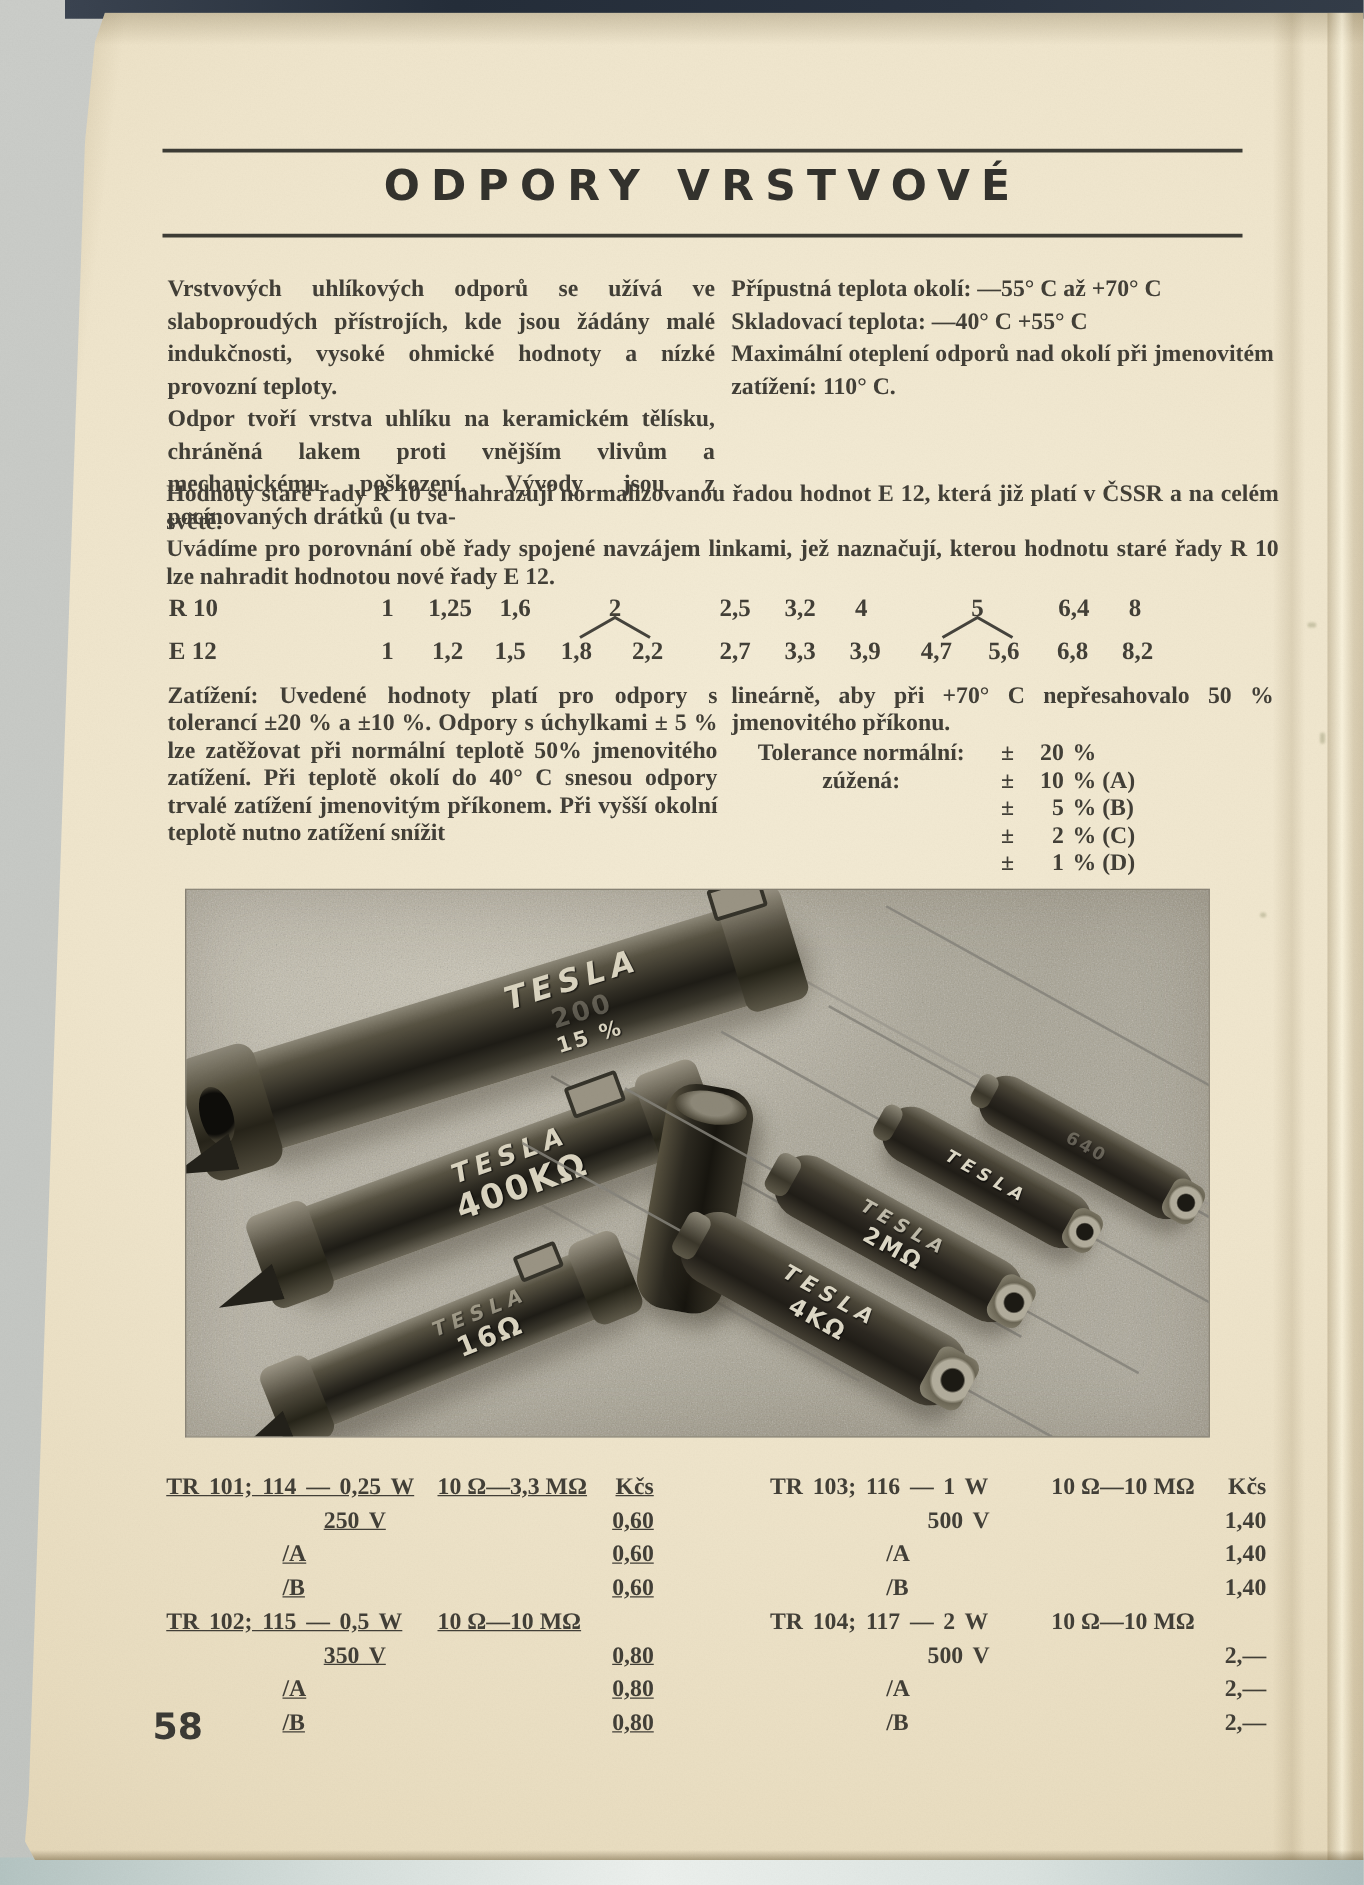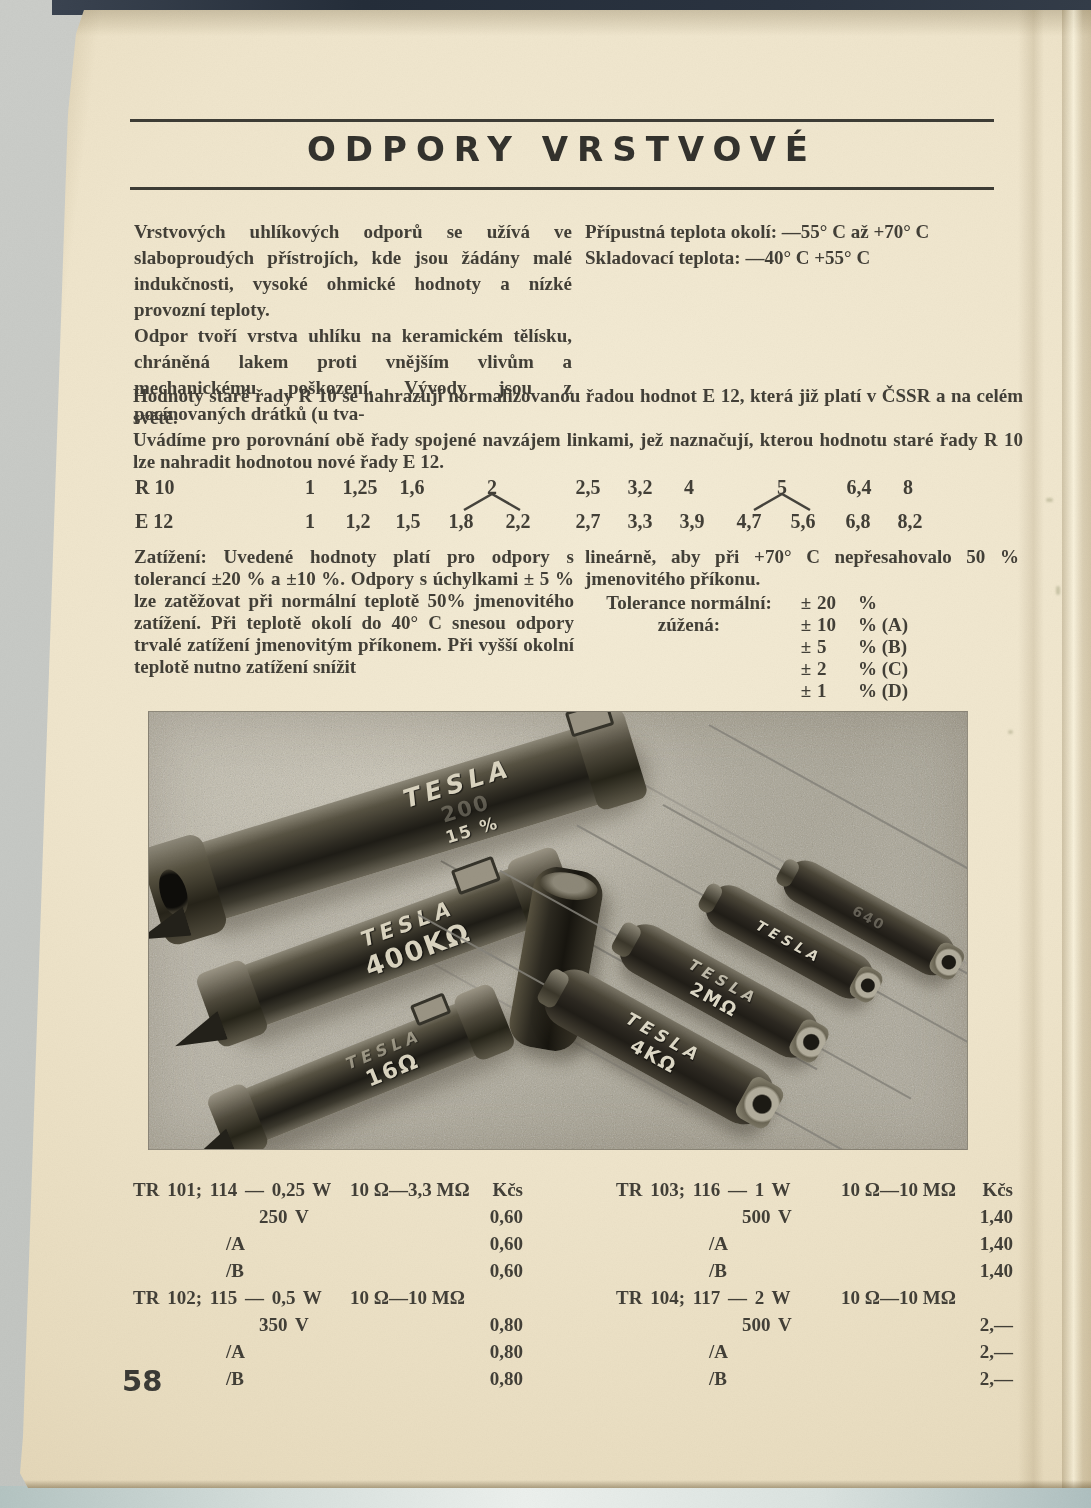--- a/index.html
+++ b/index.html
@@ -40,21 +40,21 @@
   .series{position:absolute;left:133px;top:472px;width:888px;height:64px;
     font-weight:700;font-size:20px;color:#423f37;text-align:right;}
   .series .lbl{position:absolute;left:2px;}
   .series .sv{position:absolute;transform:translateX(-50%);white-space:nowrap;}
   .series svg{position:absolute;left:0;top:0;}
 
   .tol{margin-top:2px;}
   .tol-row{display:grid;grid-template-columns:210px 22px 34px auto;line-height:22px;height:22px;}
   .tol-row .tl{text-align:center;padding-right:2px;}
   .tol-row .ts{text-align:center;}
-  .tol-row .tn{font-family:Liberation Serif, serif;}
+  .tol-row .tn{text-align:right;font-family:Liberation Serif, serif;}
   .tol-row .tr{padding-left:7px;}
 
   
   .photo{position:absolute;left:148px;top:711px;width:818px;height:437px;overflow:hidden;
     background:radial-gradient(ellipse 70% 55% at 30% 20%, #cdc8b8 0%, rgba(0,0,0,0) 60%),
                linear-gradient(115deg,#c0bbac 0%,#b3ae9e 40%,#a9a494 70%,#b2ad9e 100%);
     border:1px solid rgba(90,85,70,.45);
     box-shadow:inset 0 0 60px rgba(70,60,40,.25);}
   .photo .noise{position:absolute;left:0;top:0;opacity:.4;pointer-events:none;}
   .wire{position:absolute;height:2px;background:#85827a;transform-origin:left center;transform:rotate(29deg);opacity:.85;}
@@ -92,21 +92,21 @@
   .ferrule{position:absolute;right:-8px;top:12%;width:36px;height:76%;border-radius:9px;
     background:radial-gradient(circle at 58% 50%, #1c1a14 0 28%, #b2ad9c 33% 52%, #6b6655 60%, #938e7c);}
   .bead{position:absolute;left:-6px;top:18%;width:20px;height:64%;border-radius:7px;
     background:linear-gradient(180deg,#8d8878,#3a362a 60%,#5e5949);}
 
   
   .ptable{position:absolute;top:1176px;font-size:19px;font-weight:700;color:#423f37;}
   .pt-left{left:133px;width:390px;}
   .pt-right{left:588px;width:397px;}
   .pt-row{display:grid;line-height:27px;height:27px;white-space:nowrap;}
-  .pt-left .pt-row{grid-template-columns:217px 123px 50px;}
+  .pt-left .pt-row{grid-template-columns:217px 123px 50px;text-decoration:underline;}
   .pt-right .pt-row{grid-template-columns:225px 122px 50px;margin-left:28px;}
   .ptc.c1{word-spacing:3px;}
   .ptc.c3{text-align:right;}
   .ind-v{padding-left:126px;}
   .ind-s{padding-left:93px;}
 
   .pagenum{position:absolute;left:122px;top:1364px;font-family:"DejaVu Sans",sans-serif;
     font-weight:700;font-size:29px;color:#3b3a35;}
 
   .speck{position:absolute;background:#84865f;opacity:.35;filter:blur(1px);border-radius:2px;}
@@ -125,20 +125,21 @@
     <div class="title">ODPORY VRSTVOVÉ</div>
     <div class="rule" style="top:187px"></div>
 
     <div class="t" style="left:134px;top:219px;width:438px">
         <p>Vrstvových uhlíkových odporů se užívá ve slaboproudých přístrojích, kde jsou žádány malé indukčnosti, vysoké ohmické hodnoty a nízké provozní teploty.</p>
         <p>Odpor tvoří vrstva uhlíku na keramickém tělísku, chráněná lakem proti vnějším vlivům a mechanickému poškození. Vývody jsou z pocínovaných drátků (u tva-</p>
       </div>
     <div class="t" style="left:585px;top:219px;width:434px">
         <p>Přípustná teplota okolí: —55° C až +70° C</p>
         <p>Skladovací teplota: —40° C +55° C</p>
+        <p>Maximální oteplení odporů nad okolí při jmenovitém zatížení: 110° C.</p>
       </div>
 
     <div class="t tight" style="left:133px;top:385px;width:890px">
         <p>Hodnoty staré řady R 10 se nahrazují normalizovanou řadou hodnot E 12, která již platí v ČSSR a na celém světě.</p>
         <p>Uvádíme pro porovnání obě řady spojené navzájem linkami, jež naznačují, kterou hodnotu staré řady R 10 lze nahradit hodnotou nové řady E 12.</p>
       </div>
 
     <div class="series">
       <svg width="888" height="64" viewBox="0 0 888 64">
         <polyline points="331,38 359,22 387,38" fill="none" stroke="#45433c" stroke-width="2.5"></polyline>

